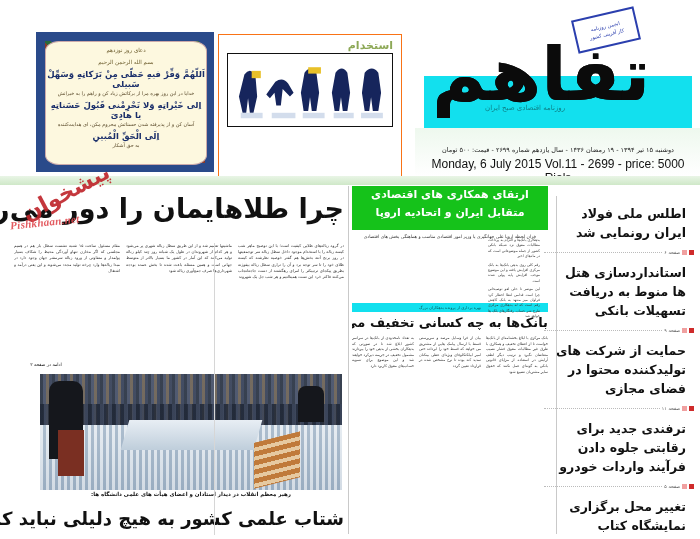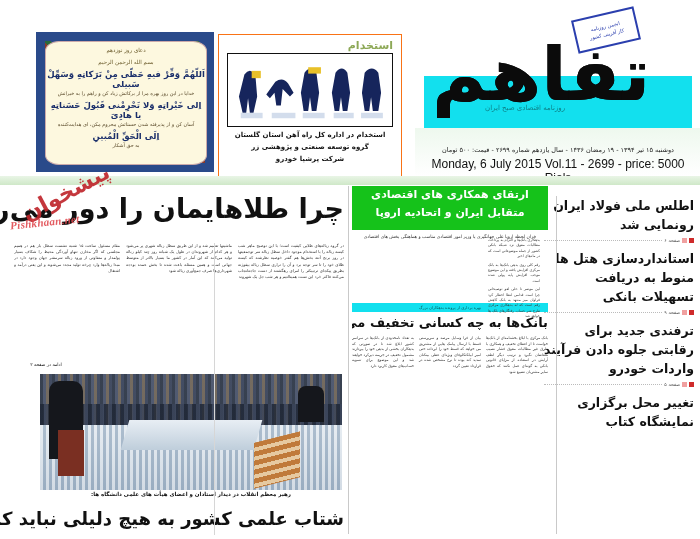--- a/index.html
+++ b/index.html
@@ -133,21 +133,21 @@
   .promo-green-sub{
     position:absolute;left:352px;top:231px;width:196px;height:11px;
     direction:rtl;text-align:center;font-size:4.5px;color:#333;
     line-height:11px;overflow:hidden;
   }
 
   
   .side{position:absolute;right:6px;top:196px;width:150px;height:340px;direction:rtl;}
   .teaser{margin-bottom:5px;}
   .teaser h3{
-    margin:0;font-size:12.5px;font-weight:bold;color:#111;
+    margin:8px;font-size:12.5px;font-weight:bold;color:#111;
     line-height:19px;text-align:right;direction:rtl;
   }
   .teaser-rule{
     display:flex;align-items:center;gap:2px;margin:4px 0 6px 0;direction:rtl;
   }
   .tr-sq{width:5px;height:5px;background:#cf2b2b;}
   .tr-sq2{width:5px;height:5px;background:#f0a0a0;}
   .tr-page{font-size:4.5px;color:#555;}
   .tr-line{flex:1;height:1px;border-top:1px dotted #bbb;}
 
@@ -267,25 +267,20 @@
           </g>
           <g fill="#9fb6d6" opacity=".45">
             <rect x="14" y="60" width="24" height="6"></rect>
             <rect x="48" y="60" width="26" height="6"></rect>
             <rect x="82" y="60" width="24" height="6"></rect>
             <rect x="116" y="60" width="22" height="6"></rect>
             <rect x="146" y="60" width="24" height="6"></rect>
           </g>
         </svg>
       </div>
-      <div class="ad-lines">
-        <div>استخدام در اداره کل راه آهن استان گلستان</div>
-        <div>گروه توسعه صنعتی و پژوهشی زر</div>
-        <div>شرکت پرشیا خودرو</div>
-      </div>
     </div>
 
     <div class="masthead">
       <div class="mast-green-foot"></div>
       <div class="mast-cyan"></div>
       <div class="mast-logo">تفاهم</div>
       <div class="mast-sub">روزنامه اقتصادی صبح ایران</div>
       <div class="stamp">
         انجمن روزنامه<br>کار آفرینی کشور
       </div>
@@ -344,20 +339,30 @@
       <h3>استانداردسازی هتل ها منوط به دریافت تسهیلات بانکی</h3>
       <div class="teaser-rule">
         <span class="tr-sq"></span>
         <span class="tr-sq2"></span>
         <span class="tr-page">صفحه</span>
         <span class="tr-page">۹</span>
         <span class="tr-line"></span>
       </div>
     </div>
 
+    <div class="teaser">
+      <h3>حمایت از شرکت های تولیدکننده محتوا در فضای مجازی</h3>
+      <div class="teaser-rule">
+        <span class="tr-sq"></span>
+        <span class="tr-sq2"></span>
+        <span class="tr-page">صفحه</span>
+        <span class="tr-page">۱۱</span>
+        <span class="tr-line"></span>
+      </div>
+    </div>
 
     <div class="teaser">
       <h3>ترفندی جدید برای رقابتی جلوه دادن فرآیند واردات خودرو</h3>
       <div class="teaser-rule">
         <span class="tr-sq"></span>
         <span class="tr-sq2"></span>
         <span class="tr-page">صفحه</span>
         <span class="tr-page">۵</span>
         <span class="tr-line"></span>
       </div>

